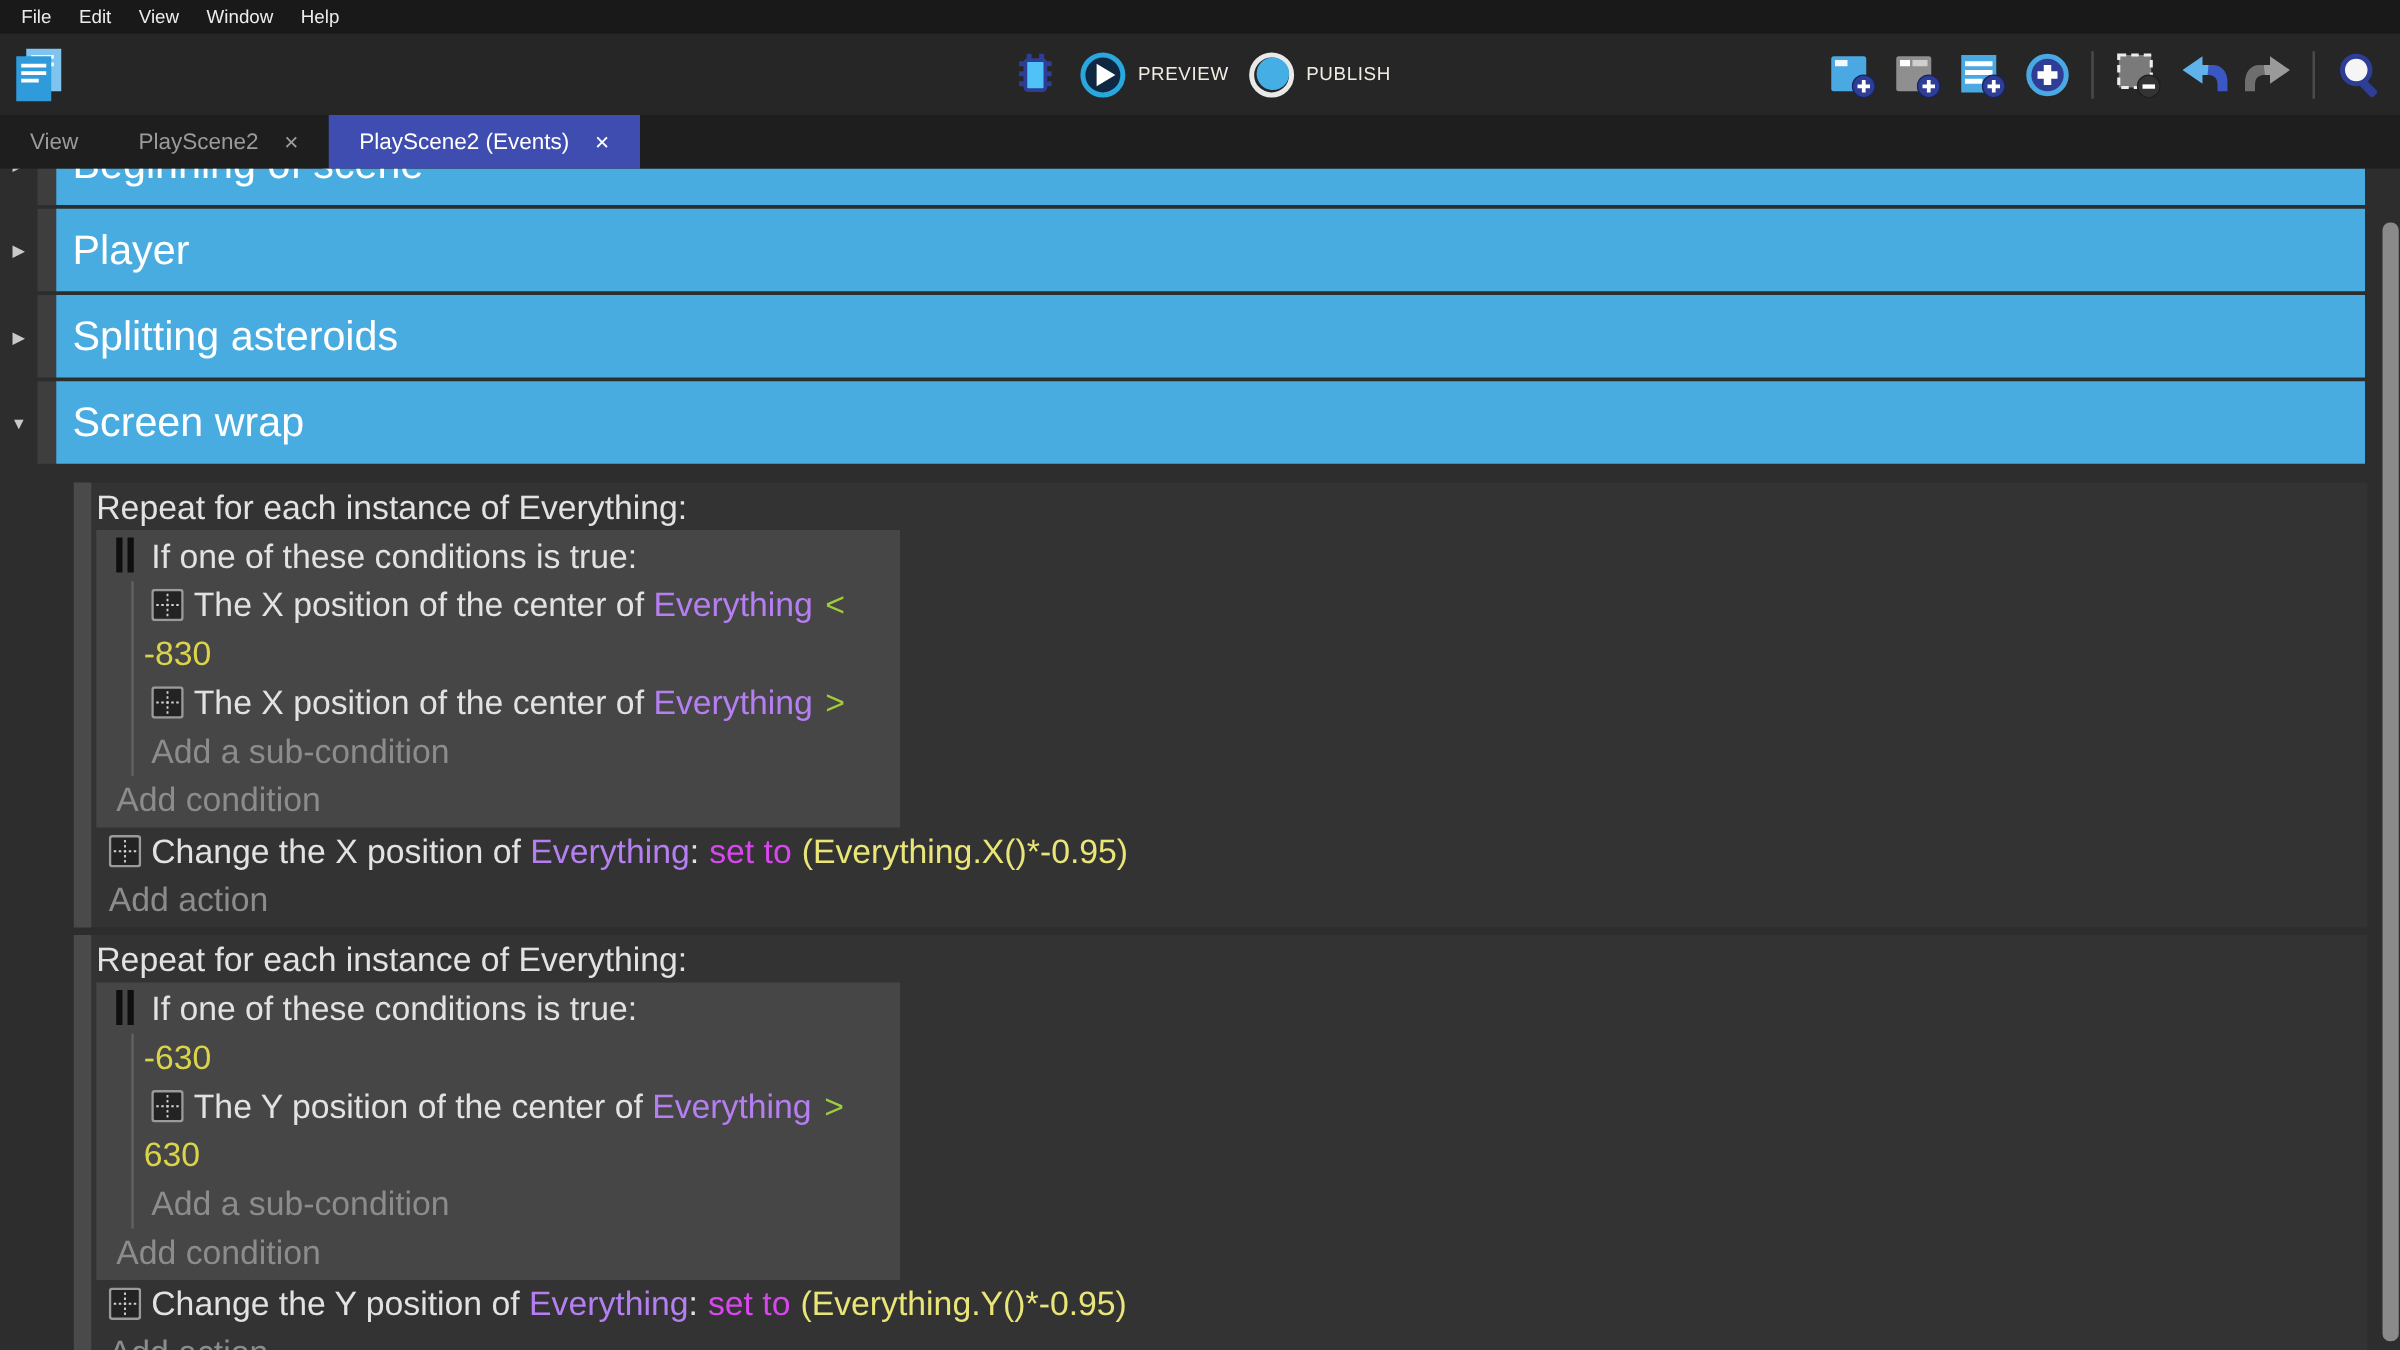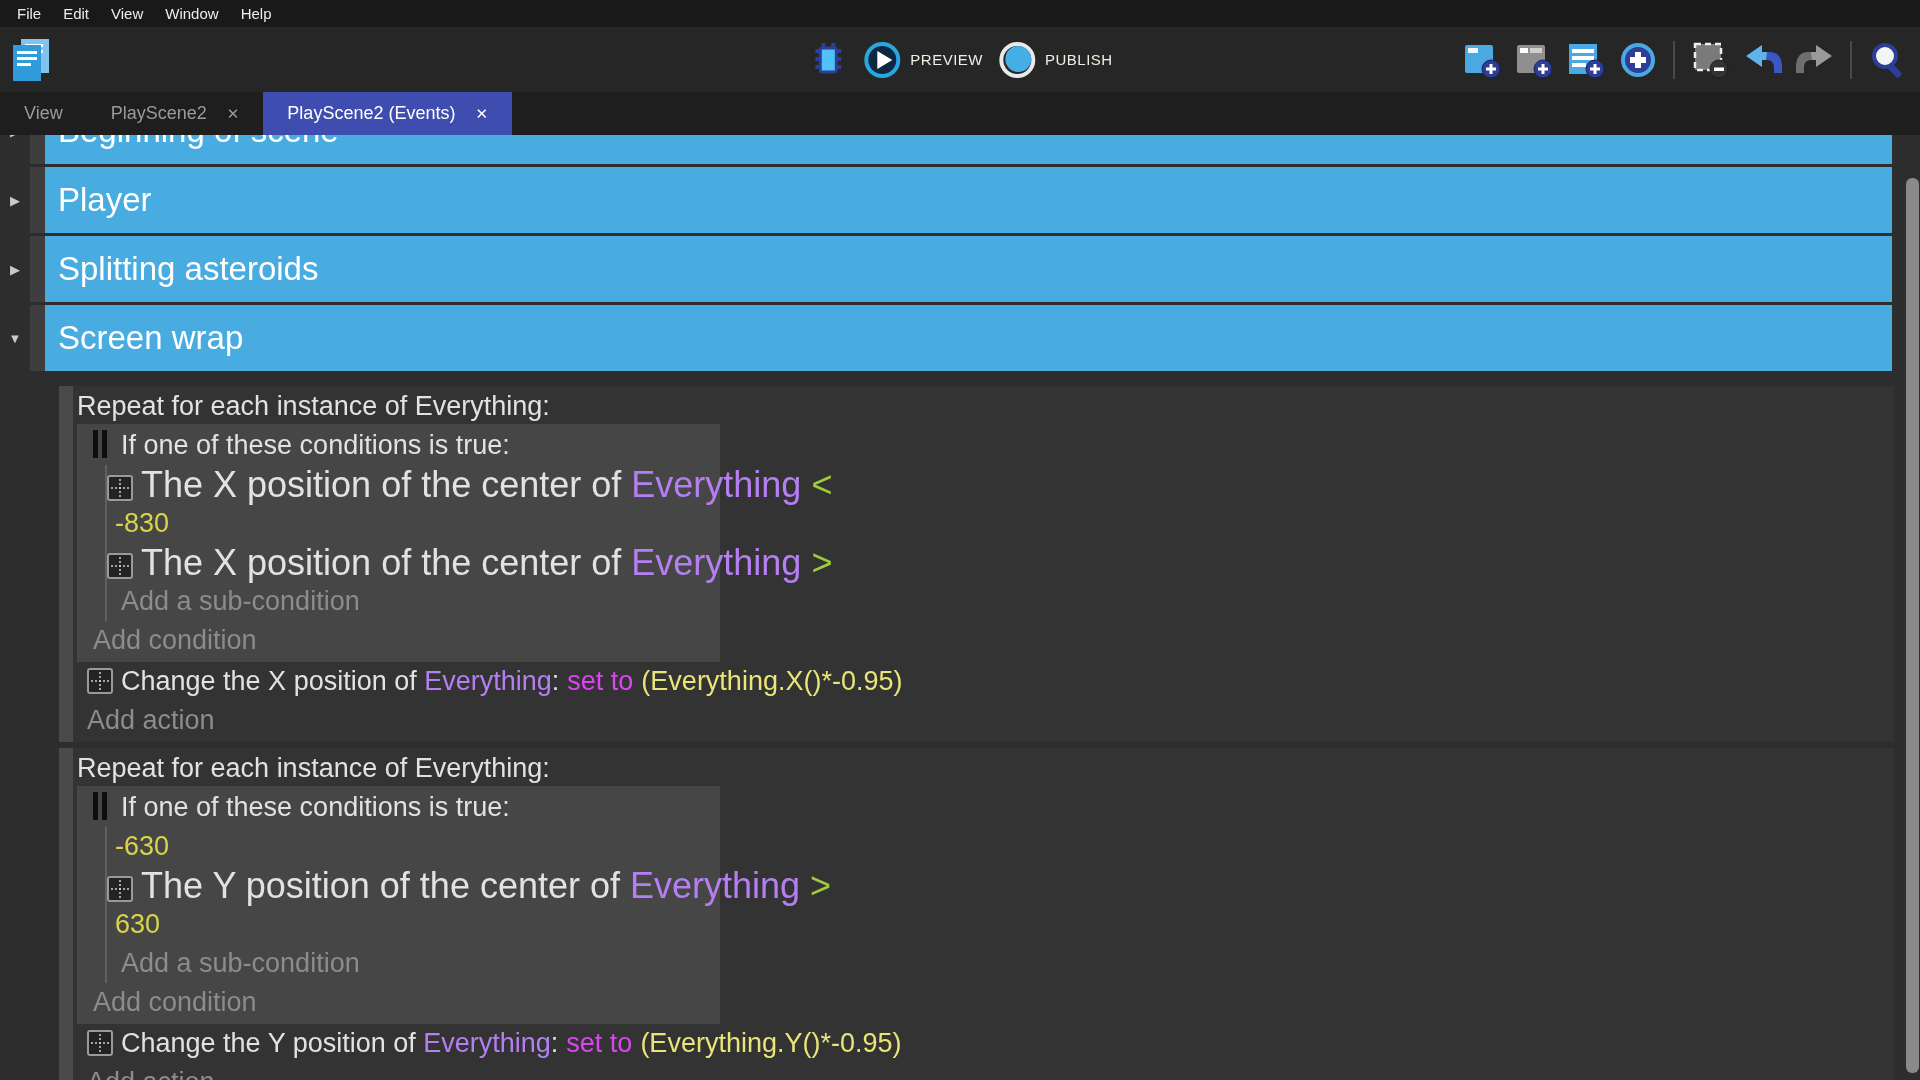--- a/index.html
+++ b/index.html
@@ -43,21 +43,21 @@
 
   .event { display:flex; background:#333333; margin-bottom:6px; }
   .ev-handle { width:14px; background:#4A4A4A; cursor:grab; }
   .ev-main { flex:1; padding:2px 0 2px 4px; }
   .repeat-line { font-size:27px; color:#E2E2E2; height:36px; line-height:36px; white-space:nowrap; cursor:pointer; }
   .ev-body { display:flex; align-items:flex-start;flex-direction:column; }
 
   .cond-box { width:643px; background:#464646; padding:2px 0 2px 16px; }
   .or-line { height:39px; line-height:39px; font-size:27px; color:#E2E2E2; white-space:nowrap; cursor:pointer; }
   .cond-children { border-left:2px solid #606060; margin-left:12px; }
-  .cond-line { height:39px; line-height:39px; font-size:36px; color:#E2E2E2;
+  .cond-line { padding-left:14px; height:39px; line-height:39px; font-size:27px; color:#E2E2E2;
                white-space:nowrap; cursor:pointer; }
   .cond-value { padding-left:8px; height:39px; line-height:39px; font-size:27px; color:#D9D44A; cursor:pointer; }
   .dim-link { color:#8C8C8C; font-size:27px; height:39px; line-height:39px; cursor:pointer; }
   .add-sub { padding-left:14px; }
 
   .action-col { flex:1; padding-left:10px; }
   .action-line { height:39px; line-height:39px; font-size:27px; color:#E2E2E2; white-space:nowrap; cursor:pointer; }
 
   .obj { color:#B57FF2; font-weight:normal; }
   .op { color:#9FCC3B; margin-left:10px; }

